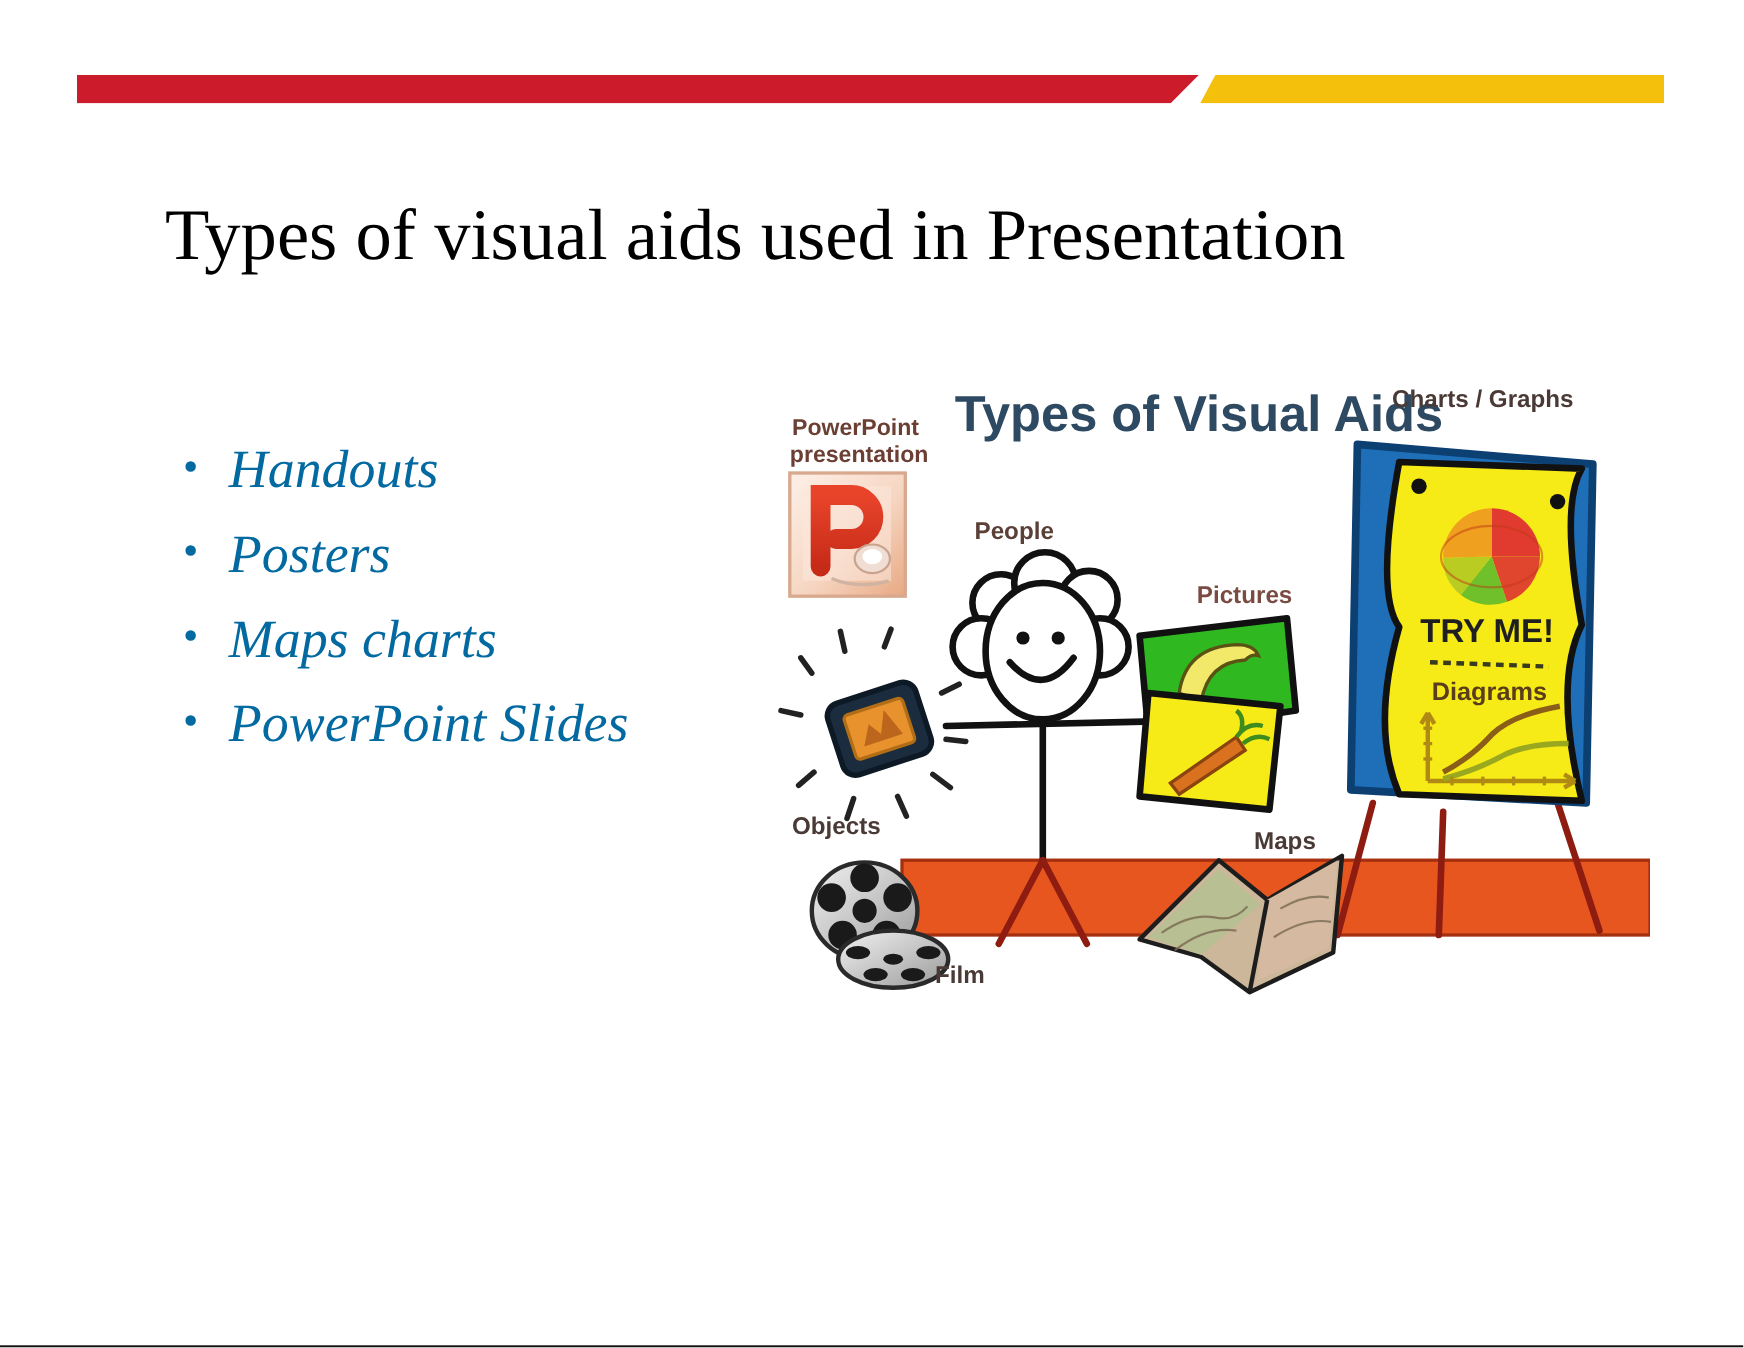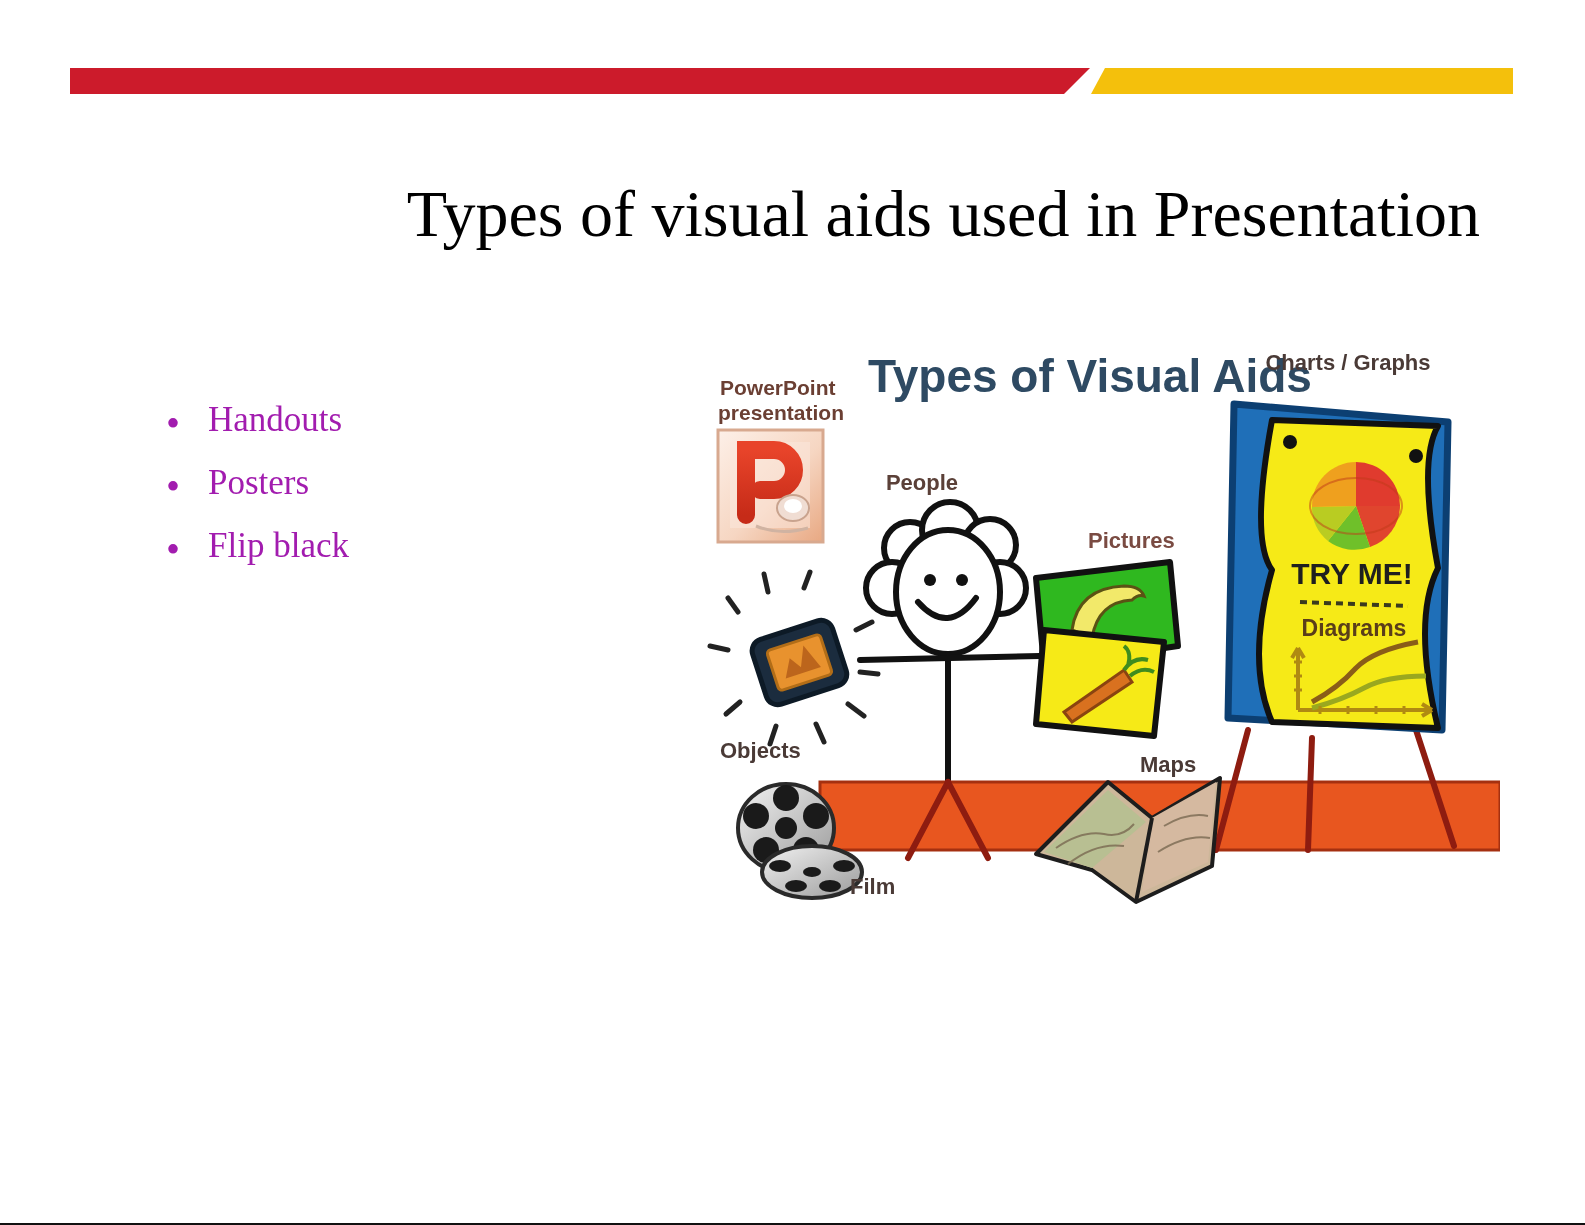--- a/index.html
+++ b/index.html
@@ -53,42 +53,42 @@
     left: 150px;
     top: 178px;
     width: 1330px;
     font-family: "Liberation Serif", serif;
     font-size: 66px;
     font-weight: 400;
     color: #000000;
     letter-spacing: 0px;
     white-space: nowrap;
     line-height: 1.1;
-    text-align: right;
   }
 
   
   .bullets {
     position: absolute;
     left: 158px;
     top: 402px;
     width: 560px;
     list-style: none;
     margin: 0;
     padding: 0;
   }
   .bullets li {
     position: relative;
     font-family: "Liberation Serif", serif;
-    font-size: 35px;
-    color: #a21caf;
+    font-size: 49px;
+    color: #0369a1;
     line-height: 1.0;
     padding-left: 50px;
     margin-bottom: 28px;
     white-space: nowrap;
+    font-style: italic;
   }
   .bullets li::before {
     content: "\2022";
     position: absolute;
     left: 8px;
     top: -1px;
     font-size: 40px;
     line-height: 1.15;
   }
 
@@ -120,21 +120,22 @@
   <div class="topbar">
     <div class="red"></div>
     <div class="yellow"></div>
   </div>
 
   <div class="slide-title">Types of visual aids used in Presentation</div>
 
   <ul class="bullets">
     <li>Handouts</li>
     <li>Posters</li>
-    <li>Flip black</li>
+    <li>Maps charts</li>
+    <li>PowerPoint Slides</li>
   </ul>
 
   <div class="illustration">
     <svg class="illu-svg" viewBox="0 0 800 580" xmlns="http://www.w3.org/2000/svg">
       <defs>
         <linearGradient id="pptGrad" x1="0" y1="0" x2="1" y2="1">
           <stop offset="0%" stop-color="#fdf0e8"></stop>
           <stop offset="55%" stop-color="#f6d6c2"></stop>
           <stop offset="100%" stop-color="#e8a882"></stop>
         </linearGradient>

